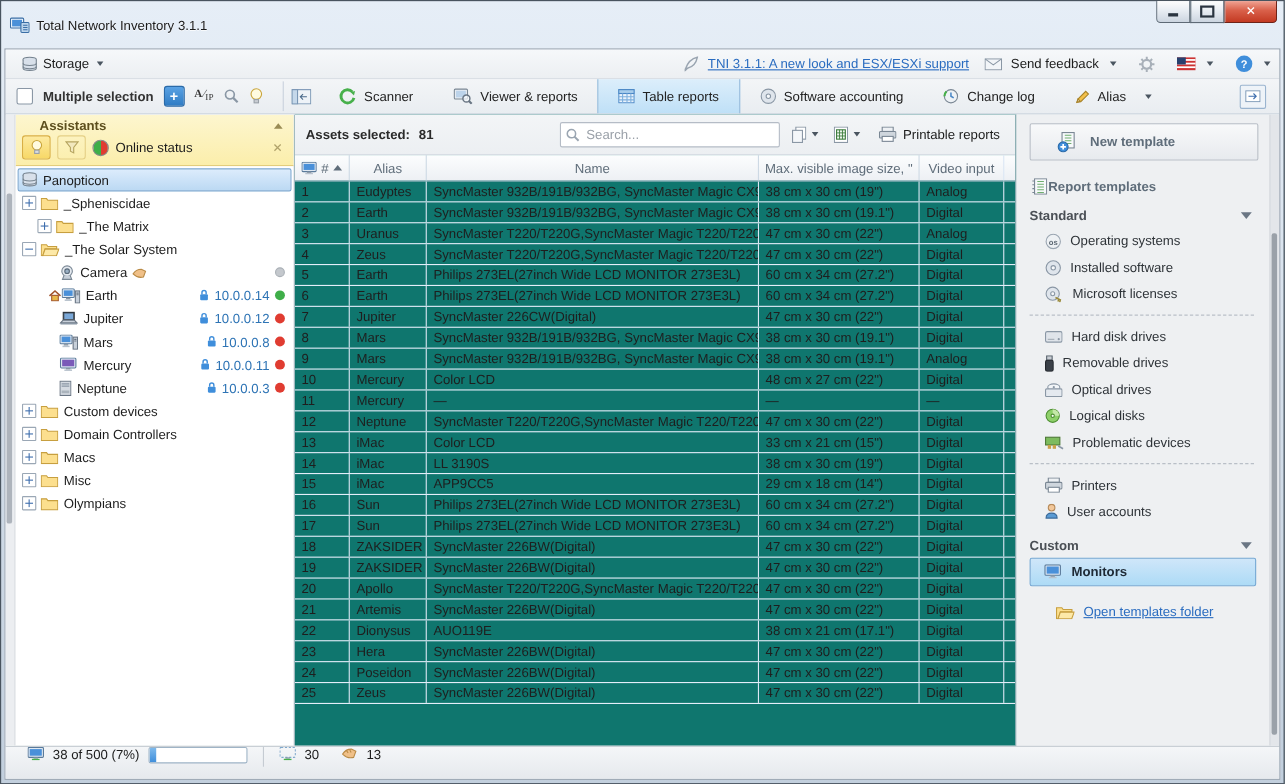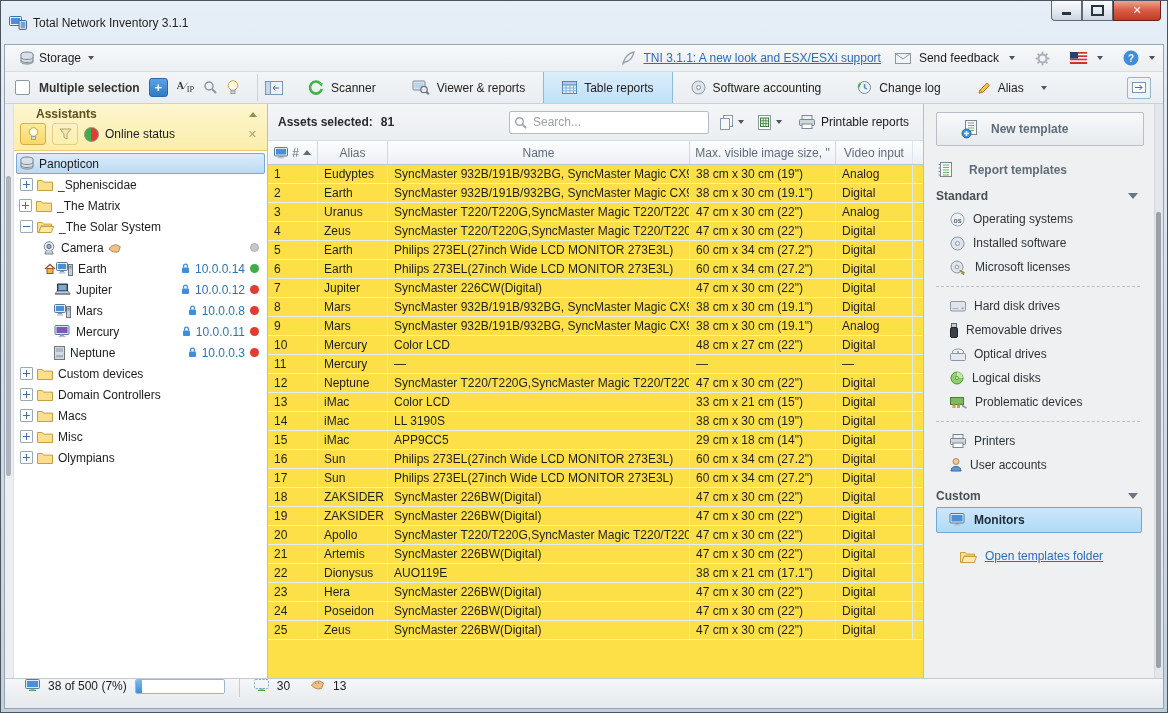--- a/index.html
+++ b/index.html
@@ -64,21 +64,21 @@
   .expander::before,.expander::after{content:"";position:absolute;background:#3f6fae;}
   .expander::before{left:2px;right:2px;top:4.5px;height:1px;}
   .expander.plus::after{top:2px;bottom:2px;left:4.5px;width:1px;}
   .tree-right{margin-left:auto;display:flex;align-items:center;gap:5px;padding-right:8px;}
   .ip{color:#2e74b5;}
   .statdot{width:9px;height:9px;border-radius:50%;}
   .statdot.green{background:#3fae49;}
   .statdot.red{background:#e03c31;}
   .statdot.gray{width:7px;height:7px;background:#c4c8cd;border:1px solid #aab0b6;}
   
-  .center{flex:1;background:#fde047;display:flex;flex-direction:column;border-right:1px solid #b6bfc9;overflow:hidden;}
+  .center{flex:1;background:#0f766e;display:flex;flex-direction:column;border-right:1px solid #b6bfc9;overflow:hidden;}
   .center-top{height:36px;background:linear-gradient(#f3f5f7,#eceff2);border-bottom:1px solid #d7dde4;display:flex;align-items:center;padding:0 10px;gap:8px;}
   .assets-label{font-weight:bold;color:#2a2a2a;}
   .searchbox{width:190px;height:21px;border:1px solid #b5bcc6;border-radius:2px;background:#fff;display:flex;align-items:center;padding:0 4px;margin-left:auto;}
   .searchbox input{border:none;outline:none;flex:1;font-family:inherit;font-size:12px;color:#333;margin-left:4px;}
   .searchbox input::placeholder{color:#9aa0a8;}
   .exp-btn{display:flex;align-items:center;gap:3px;padding:2px 3px;}
   .printable{display:flex;align-items:center;gap:6px;margin-left:6px;padding-right:4px;}
   
   .tablewrap{flex:1;overflow:hidden;position:relative;}
   .thead{display:flex;height:23px;background:linear-gradient(#fcfdfe,#edf0f4);border-bottom:1px solid #b9c8d6;color:#5f6d7a;}
@@ -87,21 +87,21 @@
   .trowd{display:flex;height:18px;border-bottom:1px solid #e4eefa;}
   .td{padding:0 6px;display:flex;align-items:center;border-right:1px solid #dbe7f4;box-sizing:border-box;overflow:hidden;white-space:nowrap;color:#1e1e1e;}
   .c0{width:50px;}.c1{width:70px;}.c2{width:302px;}.c3{width:146px;}.c4{width:77px;border-right:1px solid #dbe7f4;}
   
   .rightpanel{width:239px;background:#eef0f2;flex-shrink:0;display:flex;}
   .rp-content{flex:1;padding:8px 10px 0 12px;overflow:hidden;}
   .rp-scroll{width:8px;background:#e3e6ea;position:relative;border-left:1px solid #d4d8dd;}
   .rp-scroll .thumb{position:absolute;left:1px;width:5px;top:108px;bottom:10px;background:#9aa1a9;border-radius:2px;}
   .newtpl{height:32px;border:1px solid #b9bfc7;border-radius:2px;background:linear-gradient(#f8f9fa,#e7eaee);display:flex;align-items:center;gap:10px;padding:0 24px;}
   .newtpl .lbl{font-weight:bold;color:#5f6d7a;}
-  .rp-header{display:flex;align-items:center;gap:17px;margin:16px 0 4px 2px;}
+  .rp-header{display:flex;align-items:center;gap:1px;margin:16px 0 4px 2px;}
   .rp-header .lbl{font-weight:bold;color:#5f6d7a;}
   .rp-section{display:flex;align-items:center;margin:12px 0 4px 0;}
   .rp-section .lbl{font-weight:bold;color:#4a4f55;}
   .tri-down{width:0;height:0;border-left:5px solid transparent;border-right:5px solid transparent;border-top:6px solid #6a7684;margin-left:auto;margin-right:6px;}
   .rp-item{height:24px;display:flex;align-items:center;gap:8px;padding-left:14px;position:relative;}
   .rp-item .lbl{color:#2e3338;}
   .rp-item.selected{background:linear-gradient(#cfe6f9,#addbf6);border:1px solid #72a7d4;border-radius:2px;margin:2px 2px 2px 0;padding-left:12px;height:24px;text-align:center;}
   .rp-item.selected .lbl{font-weight:bold;color:#1e2a36;}
   .rp-div{border-top:1px dashed #b9bfc7;margin:7px 4px 7px 0;}
   .rp-link{display:flex;align-items:center;gap:8px;margin:16px 0 0 24px;}
@@ -352,42 +352,42 @@
               <div class="trow" style="padding-left:6px">
                 <span class="expander plus"></span>
                 <span class="icon">
                   <svg width="16" height="13">
                     <path d="M.5 12.5v-10h4.8l1.2 1.6h9v8.4z" fill="#fcdf8e" stroke="#c79f3f"></path>
                   </svg>
                 </span>
                 <span class="lbl">_Spheniscidae</span>
                 <span class="tree-right"></span>
               </div>
-              <div class="trow" style="padding-left:5px">
+              <div class="trow" style="padding-left:20px">
                 <span class="expander plus"></span>
                 <span class="icon">
                   <svg width="16" height="13">
                     <path d="M.5 12.5v-10h4.8l1.2 1.6h9v8.4z" fill="#fcdf8e" stroke="#c79f3f"></path>
                   </svg>
                 </span>
                 <span class="lbl">_The Matrix</span>
                 <span class="tree-right"></span>
               </div>
               <div class="trow" style="padding-left:6px">
                 <span class="expander minus"></span>
                 <span class="icon">
                   <svg width="17" height="13">
                     <path d="M.5 12.5v-10h4.8l1.2 1.6h8v2H4l-2 6.4z" fill="#fcdf8e" stroke="#c79f3f"></path>
                     <path d="M4 6.5h12.5l-2.2 6H1.8z" fill="#fde9a8" stroke="#c79f3f"></path>
                   </svg>
                 </span>
                 <span class="lbl">_The Solar System</span>
                 <span class="tree-right"></span>
               </div>
-              <div class="trow" style="padding-left:28px">
+              <div class="trow" style="padding-left:40px">
                 <span class="icon">
                   <svg width="14" height="14">
                     <circle cx="7" cy="5.5" r="4.8" fill="#e4e9ef" stroke="#7a8794"></circle>
                     <circle cx="7" cy="5.5" r="2.1" fill="#9ab0c4" stroke="#5a6a7a"></circle>
                     <path d="M4.2 9.5L2.8 13h8.4L9.8 9.5" fill="#c8d0da" stroke="#7a8794"></path>
                   </svg>
                 </span>
                 <span class="lbl">Camera</span>
                 <span class="icon" style="margin-left:4px">
                   <svg width="14" height="10">

